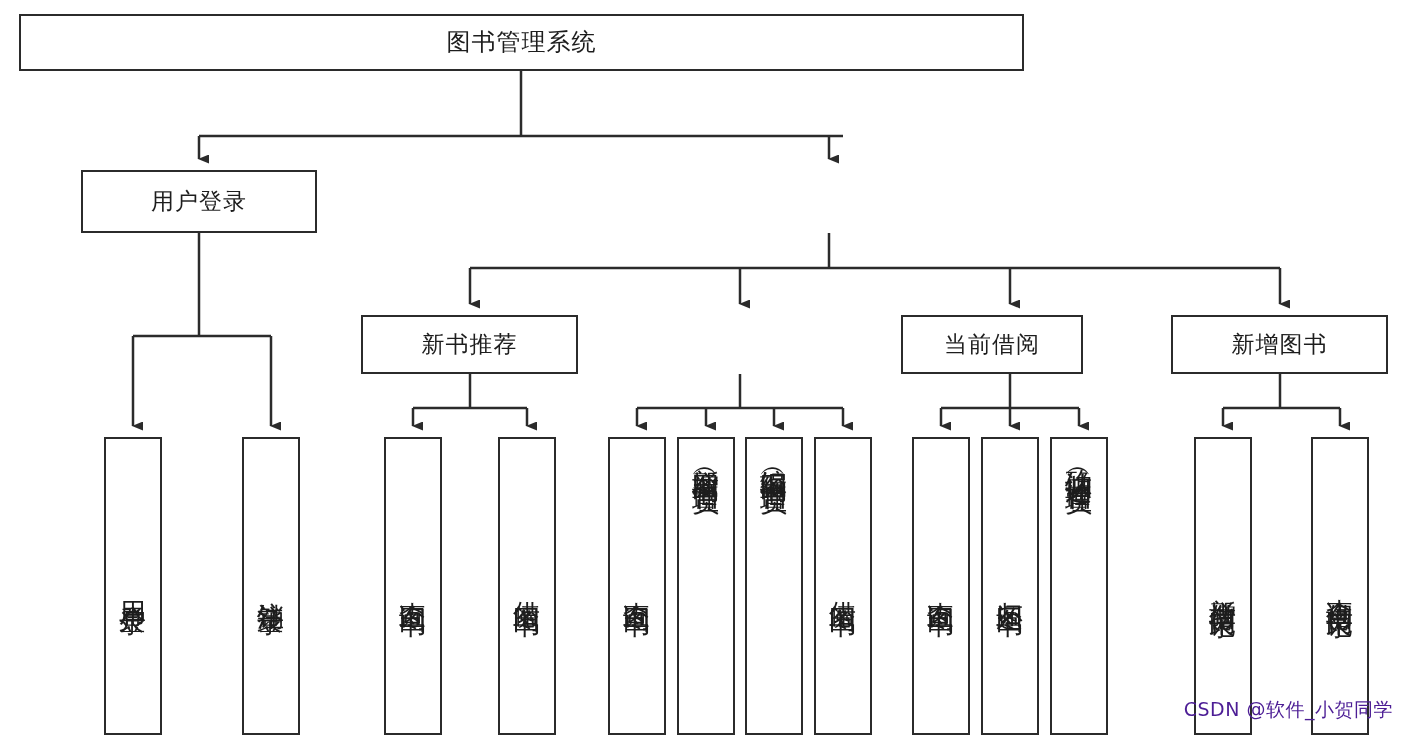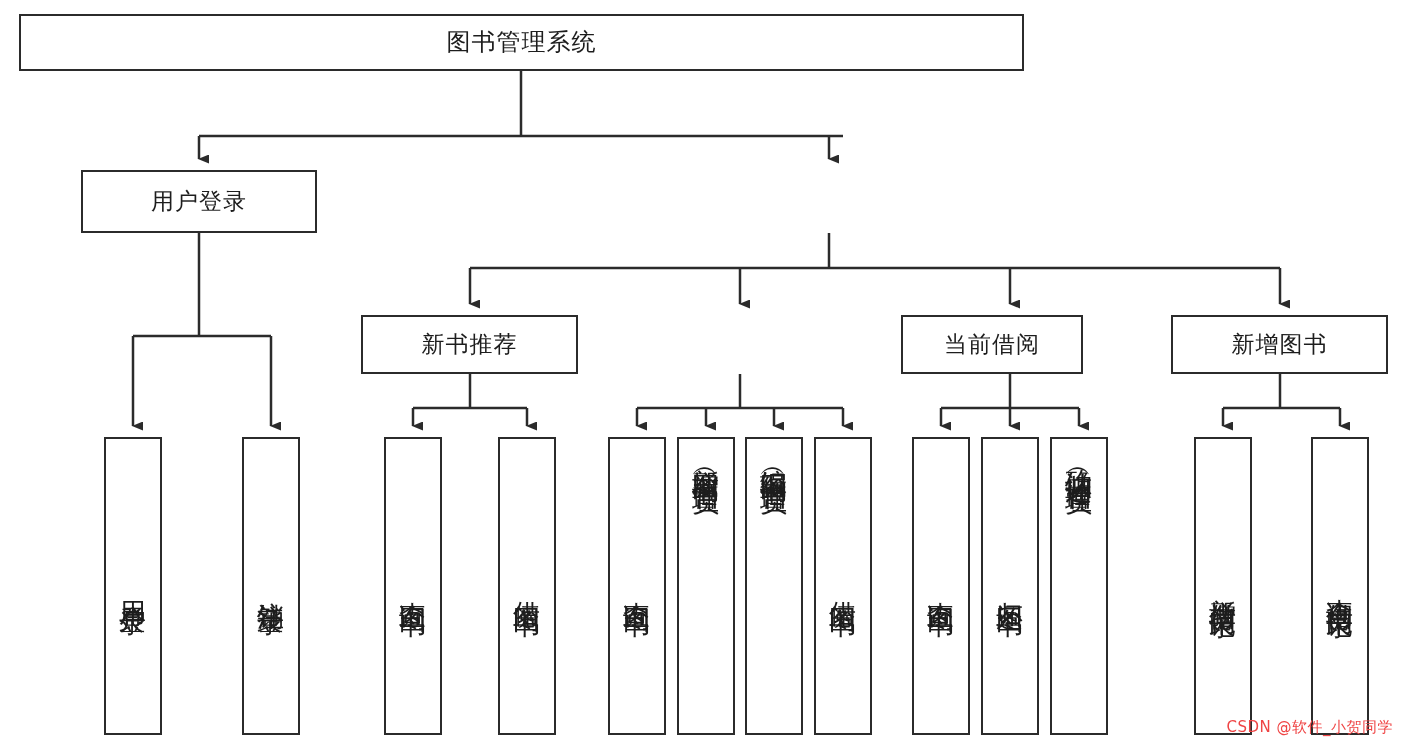--- a/index.html
+++ b/index.html
@@ -63,23 +63,23 @@
     left: 0;
     top: 0;
     width: 1405px;
     height: 747px;
     z-index: 1;
     pointer-events: none;
   }
   .watermark {
     position: absolute;
     right: 12px;
-    bottom: 10px;
-    font-size: 15px;
-    color: #ef4444;
+    bottom: 24px;
+    font-size: 19px;
+    color: #4c1d95;
     letter-spacing: 0.5px;
     z-index: 5;
     white-space: nowrap;
   }
 </style>
 </head>
 <body>
 
 <div id="canvas">
 

